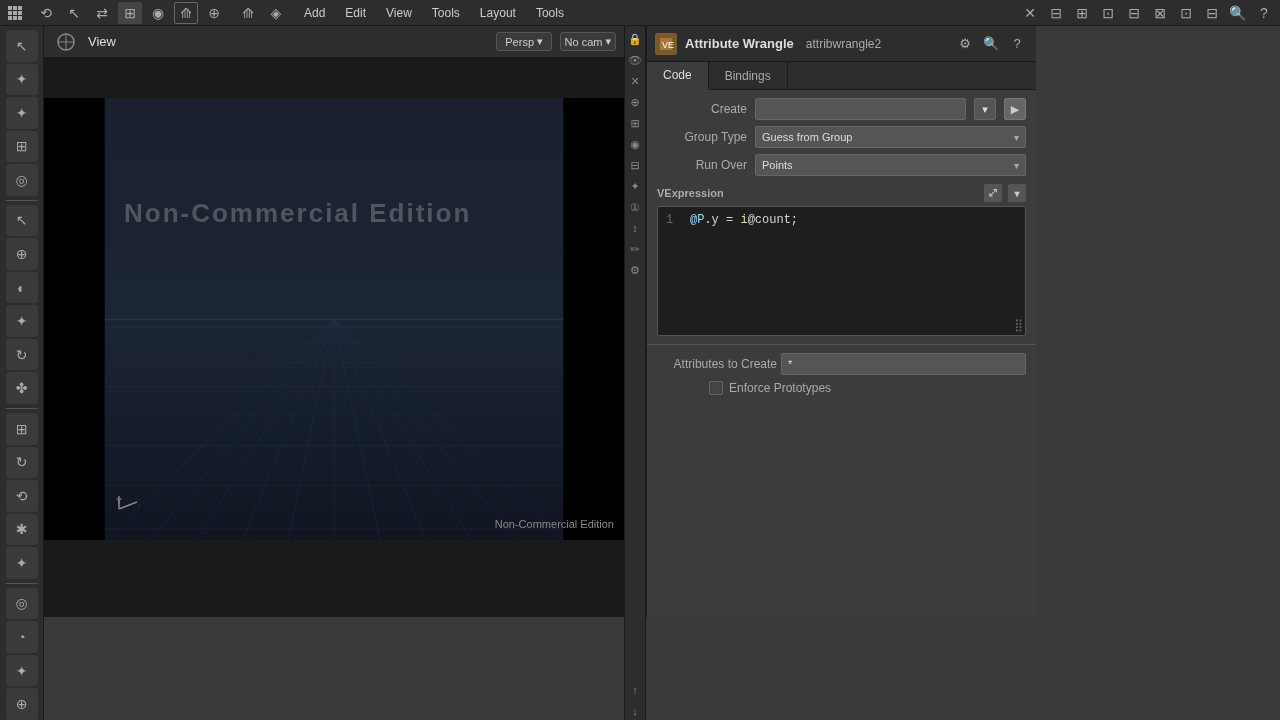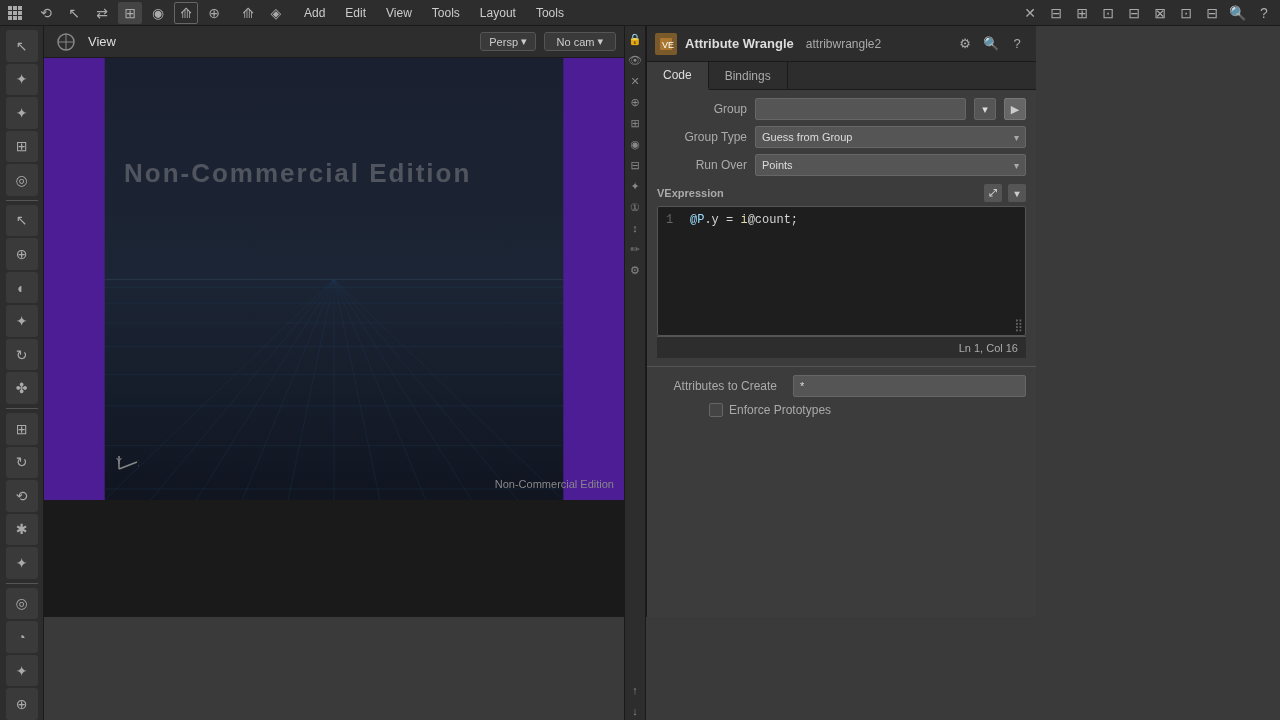--- a/index.html
+++ b/index.html
@@ -21,26 +21,26 @@
     #main-layout { display: flex; width: 1280px; height: 694px; }
 
     
     #left-toolbar { width: 44px; background: #2d2d2d; border-right: 1px solid #1a1a1a; display: flex; flex-direction: column; align-items: center; padding-top: 4px; gap: 2px; }
     .ltool-btn { width: 32px; height: 32px; display: flex; align-items: center; justify-content: center; background: #3a3a3a; border-radius: 3px; cursor: pointer; color: #aaa; font-size: 14px; }
 
     
     #viewport-area { width: 580px; height: 591px; position: relative; background: #1a1a1a; overflow: hidden; }
     #viewport-top-bar { height: 32px; background: #2d2d2d; display: flex; align-items: center; padding: 0 8px; gap: 8px; border-bottom: 1px solid #1a1a1a; }
     .cam-icon { width: 28px; height: 28px; display: flex; align-items: center; justify-content: center; color: #aaa; }
-    #viewport-canvas { width: 580px; height: 442px; background: #4c1d95; position: relative; overflow: hidden; }
+    #viewport-canvas { width: 580px; height: 442px; background: #000000; position: relative; overflow: hidden; margin-top: 40px; }
     .view-label { position: absolute; top: 8px; left: 44px; color: #ccc; font-size: 13px; }
     .watermark { position: absolute; bottom: 10px; right: 10px; color: #888; font-size: 11px; }
     .axes-indicator { position: absolute; bottom: 14px; left: 52px; color: #aaa; font-size: 10px; }
     .persp-btn { background: #3a3a3a; border: 1px solid #555; border-radius: 3px; padding: 2px 8px; cursor: pointer; color: #ccc; font-size: 11px; display: flex; align-items: center; gap: 3px; }
-    .nocam-btn { background: #3a3a3a; border: 1px solid #555; border-radius: 3px; padding: 2px 12px; cursor: pointer; color: #ccc; font-size: 11px; display: flex; align-items: center; gap: 3px; }
+    .nocam-btn { background: #3a3a3a; border: 1px solid #555; border-radius: 3px; padding: 2px 4px; cursor: pointer; color: #ccc; font-size: 11px; display: flex; align-items: center; gap: 3px; }
 
     
     #right-strip { width: 22px; background: #2d2d2d; border-left: 1px solid #1a1a1a; border-right: 1px solid #1a1a1a; display: flex; flex-direction: column; align-items: center; padding-top: 4px; gap: 3px; }
     .rstrip-btn { width: 18px; height: 18px; display: flex; align-items: center; justify-content: center; color: #888; font-size: 11px; cursor: pointer; }
 
     
     #node-editor { flex: 1; height: 591px; background: #2a2a2a; position: relative; overflow: hidden; }
 
     
     #attr-panel { width: 390px; background: #3c3c3c; border-left: 1px solid #1a1a1a; height: 591px; display: flex; flex-direction: column; }
@@ -66,21 +66,21 @@
     #vexpression-area { padding: 0 10px 8px 10px; }
     .vex-label { font-size: 11px; color: #aaa; margin-bottom: 4px; display: flex; align-items: center; gap: 6px; font-weight: bold; }
     .vex-expand-btn { width: 18px; height: 18px; background: #555; border-radius: 2px; display: flex; align-items: center; justify-content: center; cursor: pointer; font-size: 10px; color: #ccc; }
     #vex-editor { background: #1e1e1e; border: 1px solid #555; border-radius: 2px; height: 130px; padding: 6px 8px; font-family: 'Courier New', monospace; font-size: 12px; color: #d4d4d4; position: relative; overflow: hidden; }
     .vex-line { display: flex; gap: 8px; }
     .vex-lineno { color: #666; min-width: 16px; }
     .vex-code { color: #9cdcfe; }
     .vex-statusbar { height: 22px; background: #2d2d2d; display: flex; align-items: center; justify-content: flex-end; padding: 0 8px; border-top: 1px solid #555; font-size: 11px; color: #aaa; }
 
     #attr-create-area { padding: 8px 10px; border-top: 1px solid #555; }
-    .attr-create-row { display: flex; align-items: center; gap: 16px; margin-bottom: 6px; }
+    .attr-create-row { display: flex; align-items: center; gap: 4px; margin-bottom: 6px; }
     .attr-create-label { width: 120px; text-align: right; color: #aaa; font-size: 12px; flex-shrink: 0; }
     .attr-create-input { flex: 1; height: 22px; background: #555; border: 1px solid #666; border-radius: 2px; padding: 0 6px; color: #ddd; font-size: 11px; }
     .enforce-row { display: flex; align-items: center; gap: 6px; margin-left: 52px; }
     .enforce-checkbox { width: 14px; height: 14px; background: #444; border: 1px solid #666; border-radius: 2px; display: flex; align-items: center; justify-content: center; cursor: pointer; }
     .enforce-label { font-size: 12px; color: #aaa; }
 
     
     svg.grid-svg { position: absolute; top: 0; left: 0; width: 100%; height: 100%; }
 
     
@@ -294,21 +294,21 @@
           </div>
         </div>
 
         <div id="attr-tabs">
           <div class="attr-tab active">Code</div>
           <div class="attr-tab">Bindings</div>
         </div>
 
         <div id="attr-params">
           <div class="param-row">
-            <span class="param-label">Group</span>
+            <span class="param-label">Create</span>
             <input class="param-input" value="" style="flex: 1 1 0%;">
             <div class="param-dropdown" style="width:22px;flex:none;background:#555;border:1px solid #666;border-radius:2px;display:flex;align-items:center;justify-content:center;">▾</div>
             <div class="param-arrow-btn">▶</div>
           </div>
           <div class="param-row">
             <span class="param-label">Group Type</span>
             <div class="param-dropdown">
               <span>Guess from Group</span>
               <span class="param-dropdown-arrow">▾</span>
             </div>
@@ -332,23 +332,20 @@
           <div id="vex-editor">
             <div class="vex-line">
               <span class="vex-lineno">1</span>
               <span class="vex-code">
                 <span style="color:#9cdcfe;">@P</span><span style="color:#d4d4d4;">.y = </span><span style="color:#dcdcaa;">i</span><span style="color:#d4d4d4;">@count;</span>
               </span>
             </div>
 
             <div style="position:absolute;bottom:2px;right:2px;color:#666;font-size:12px;">⣿</div>
           </div>
-          <div class="vex-statusbar">
-            <span>Ln 1, Col 16</span>
-          </div>
         </div>
 
         <div id="attr-create-area">
           <div class="attr-create-row">
             <span class="attr-create-label">Attributes to Create</span>
             <input class="attr-create-input" value="*" style="">
           </div>
           <div class="enforce-row">
             <div class="enforce-checkbox"></div>
             <span class="enforce-label">Enforce Prototypes</span>

